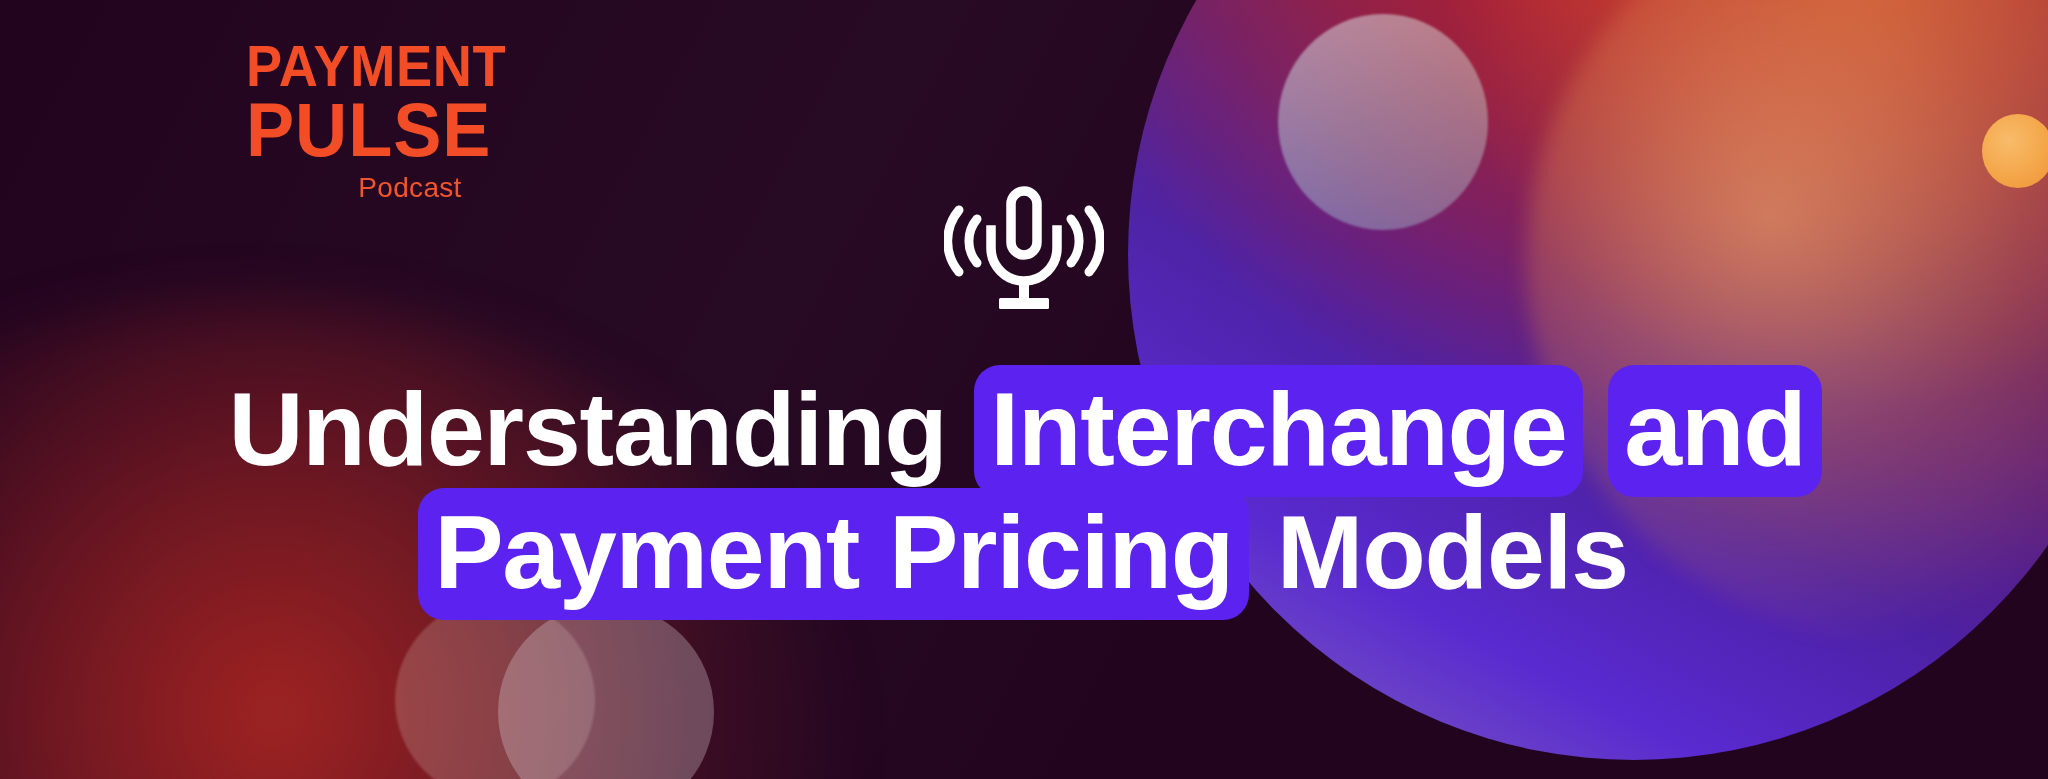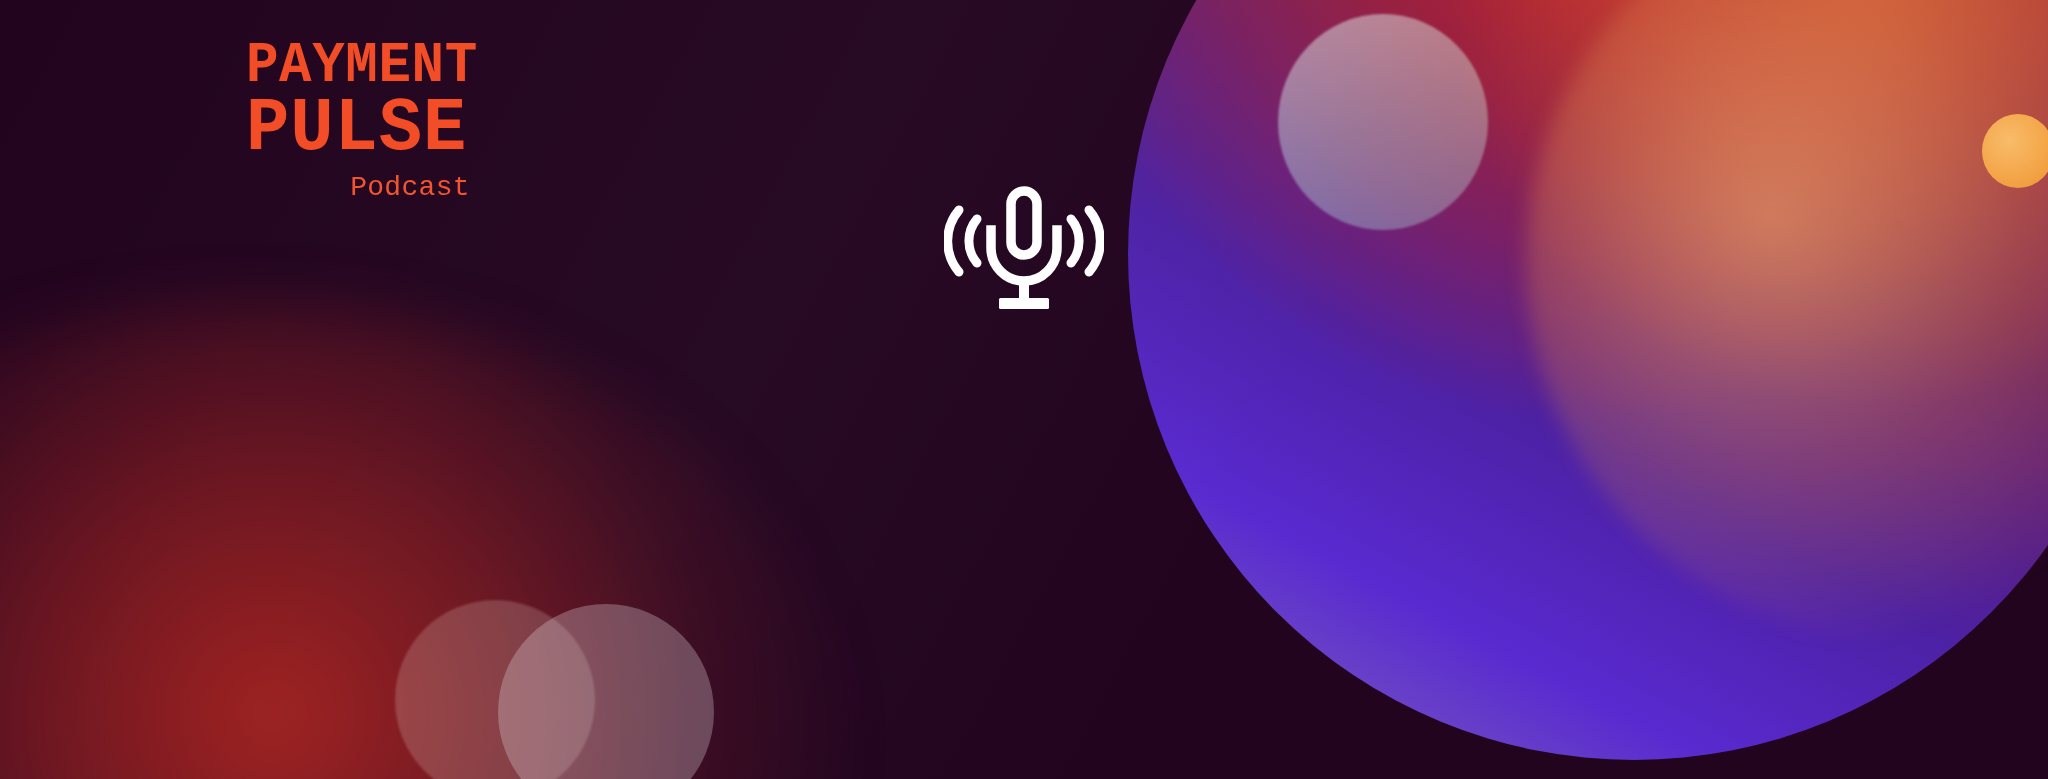--- a/index.html
+++ b/index.html
@@ -13,21 +13,20 @@
     font-family:"Liberation Sans", sans-serif;
   }
 
   
   .stage {
     position:relative;
     width:2048px;
     height:779px;
     overflow:hidden;
     background:#22041f;
-    font-family:Liberation Mono, monospace;
   }
 
   
   .bg-layer { position:absolute; inset:0; overflow:hidden; }
 
   
   .glow-red {
     position:absolute;
     left:-340px; top:300px;
     width:1180px; height:900px;
@@ -232,14 +231,15 @@
       <rect x="55" y="112" width="50" height="11" rx="1.5" fill="#ffffff"></rect>
 
       <path d="M33 33 a34 34 0 0 0 0 44" stroke="#ffffff" stroke-width="9" stroke-linecap="round"></path>
       <path d="M15 24 a48 48 0 0 0 0 62" stroke="#ffffff" stroke-width="9" stroke-linecap="round"></path>
 
       <path d="M127 33 a34 34 0 0 1 0 44" stroke="#ffffff" stroke-width="9" stroke-linecap="round"></path>
       <path d="M145 24 a48 48 0 0 1 0 62" stroke="#ffffff" stroke-width="9" stroke-linecap="round"></path>
     </svg>
   </div>
 
+  <h1 class="headline"><span>Understanding </span><span class="hl">Interchange</span><span> </span><span class="hl">and Payment Pricing</span><span> Models</span></h1>
 
 </div>
 
 </body></html>

